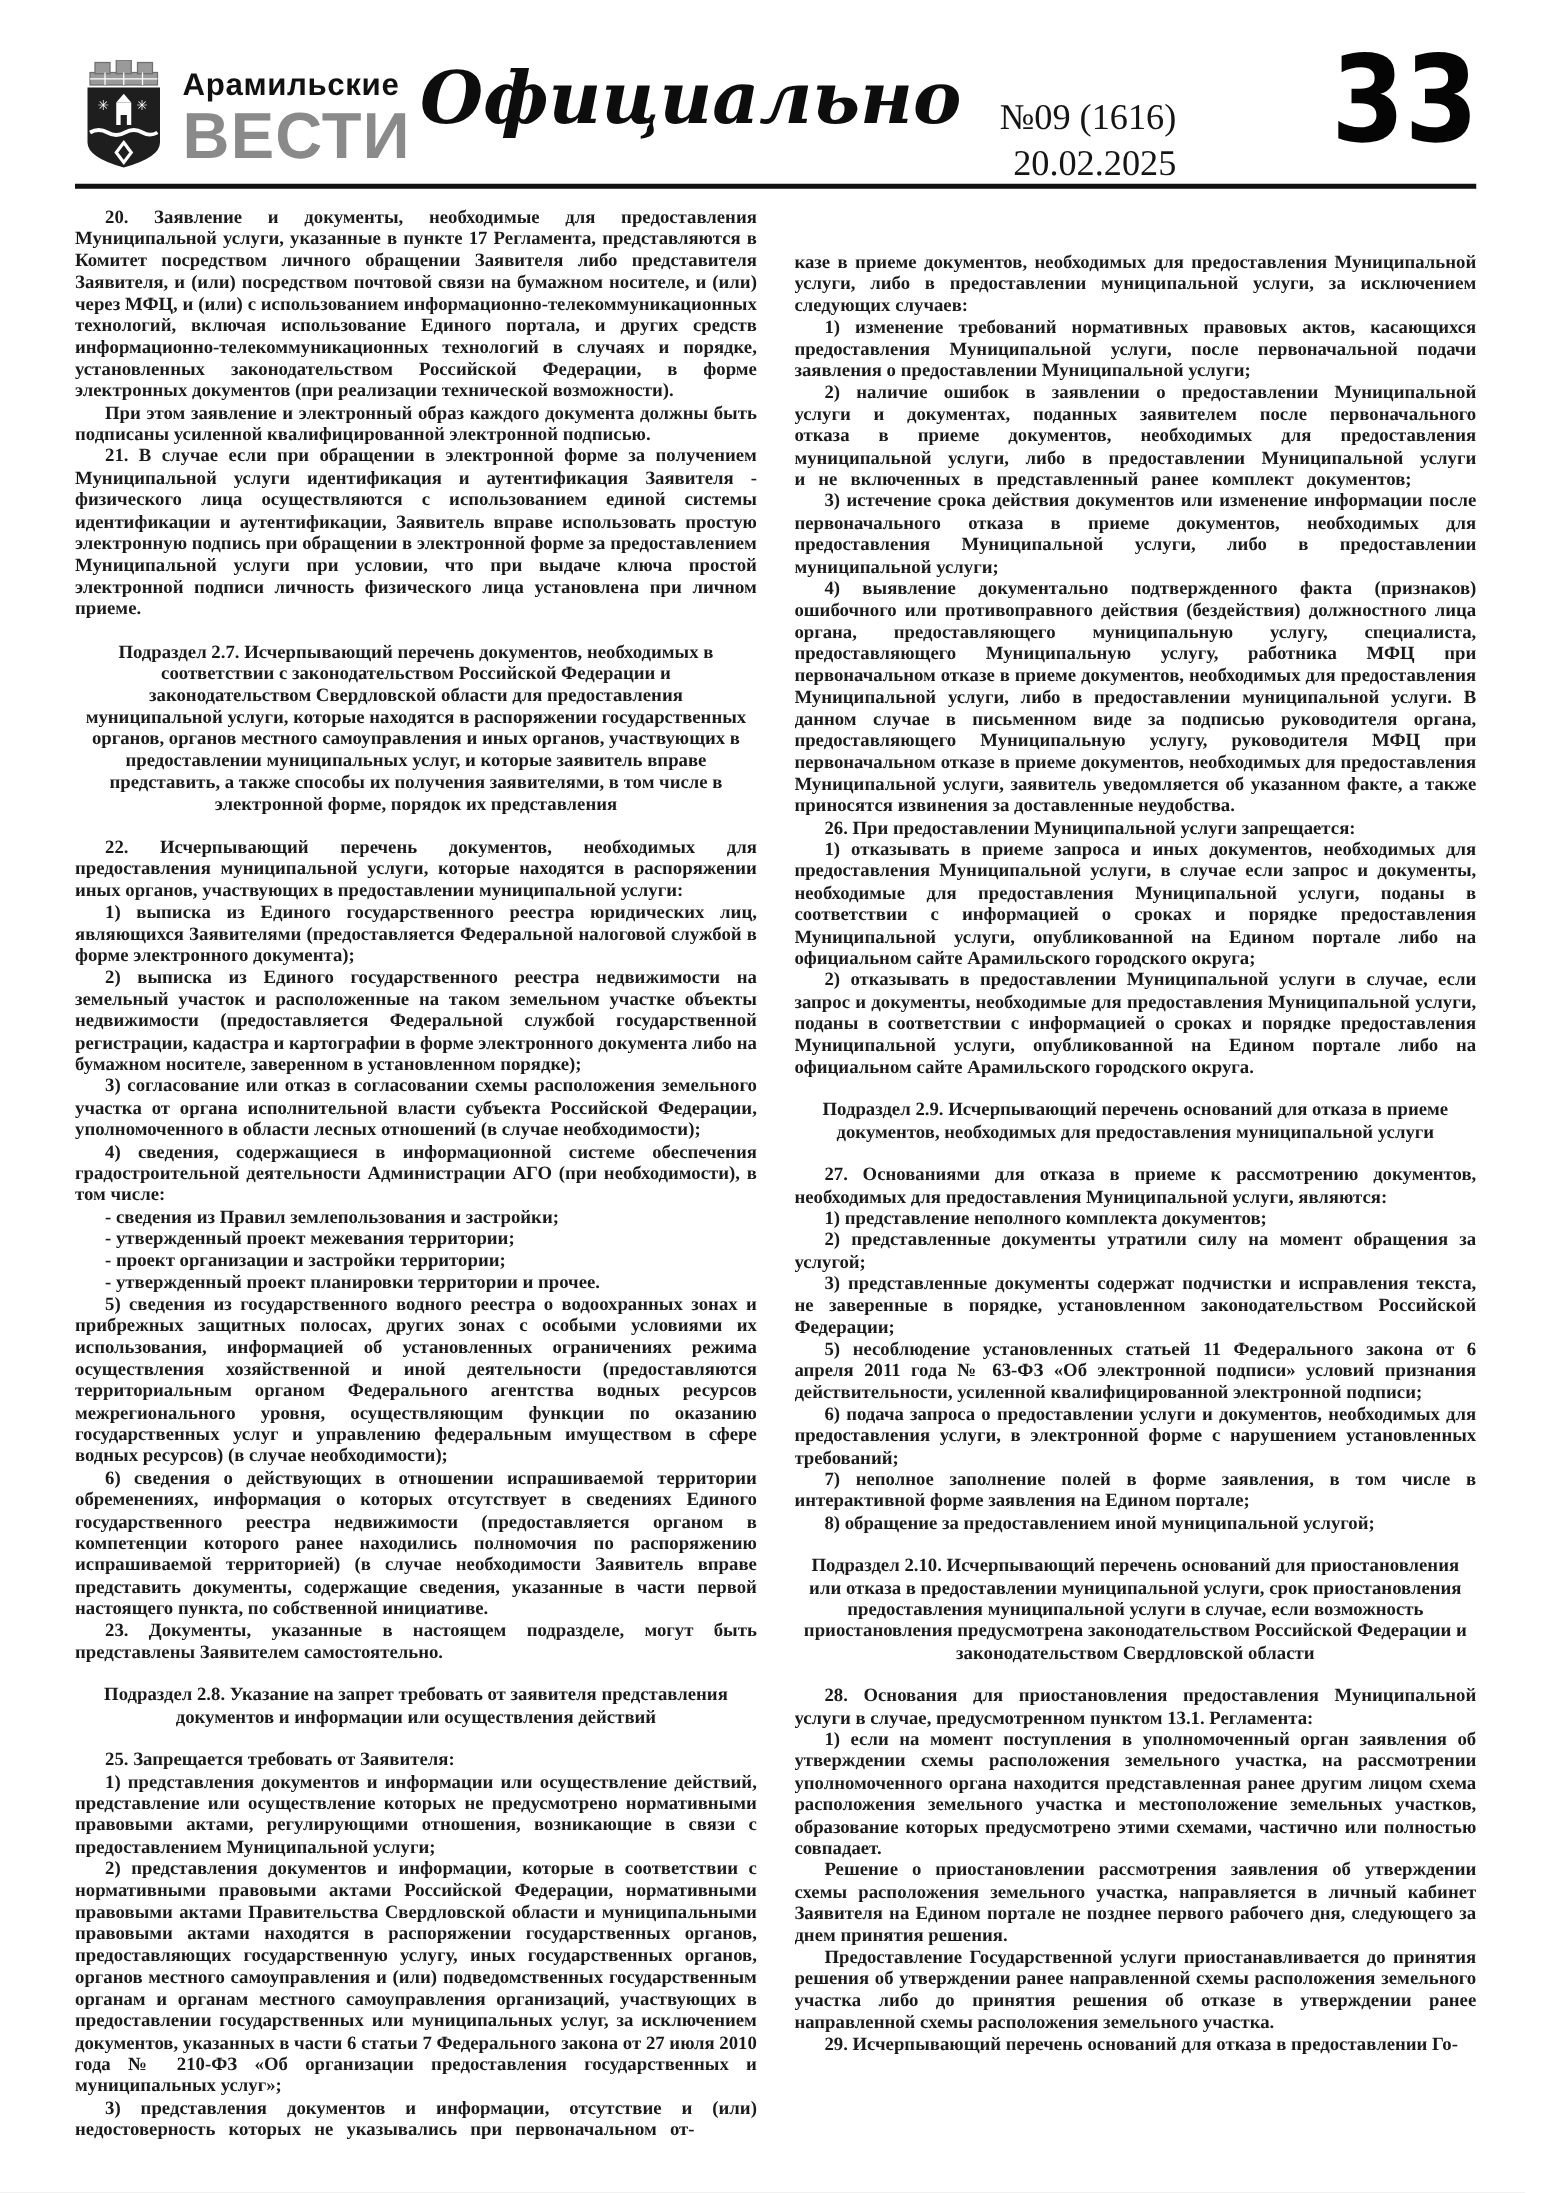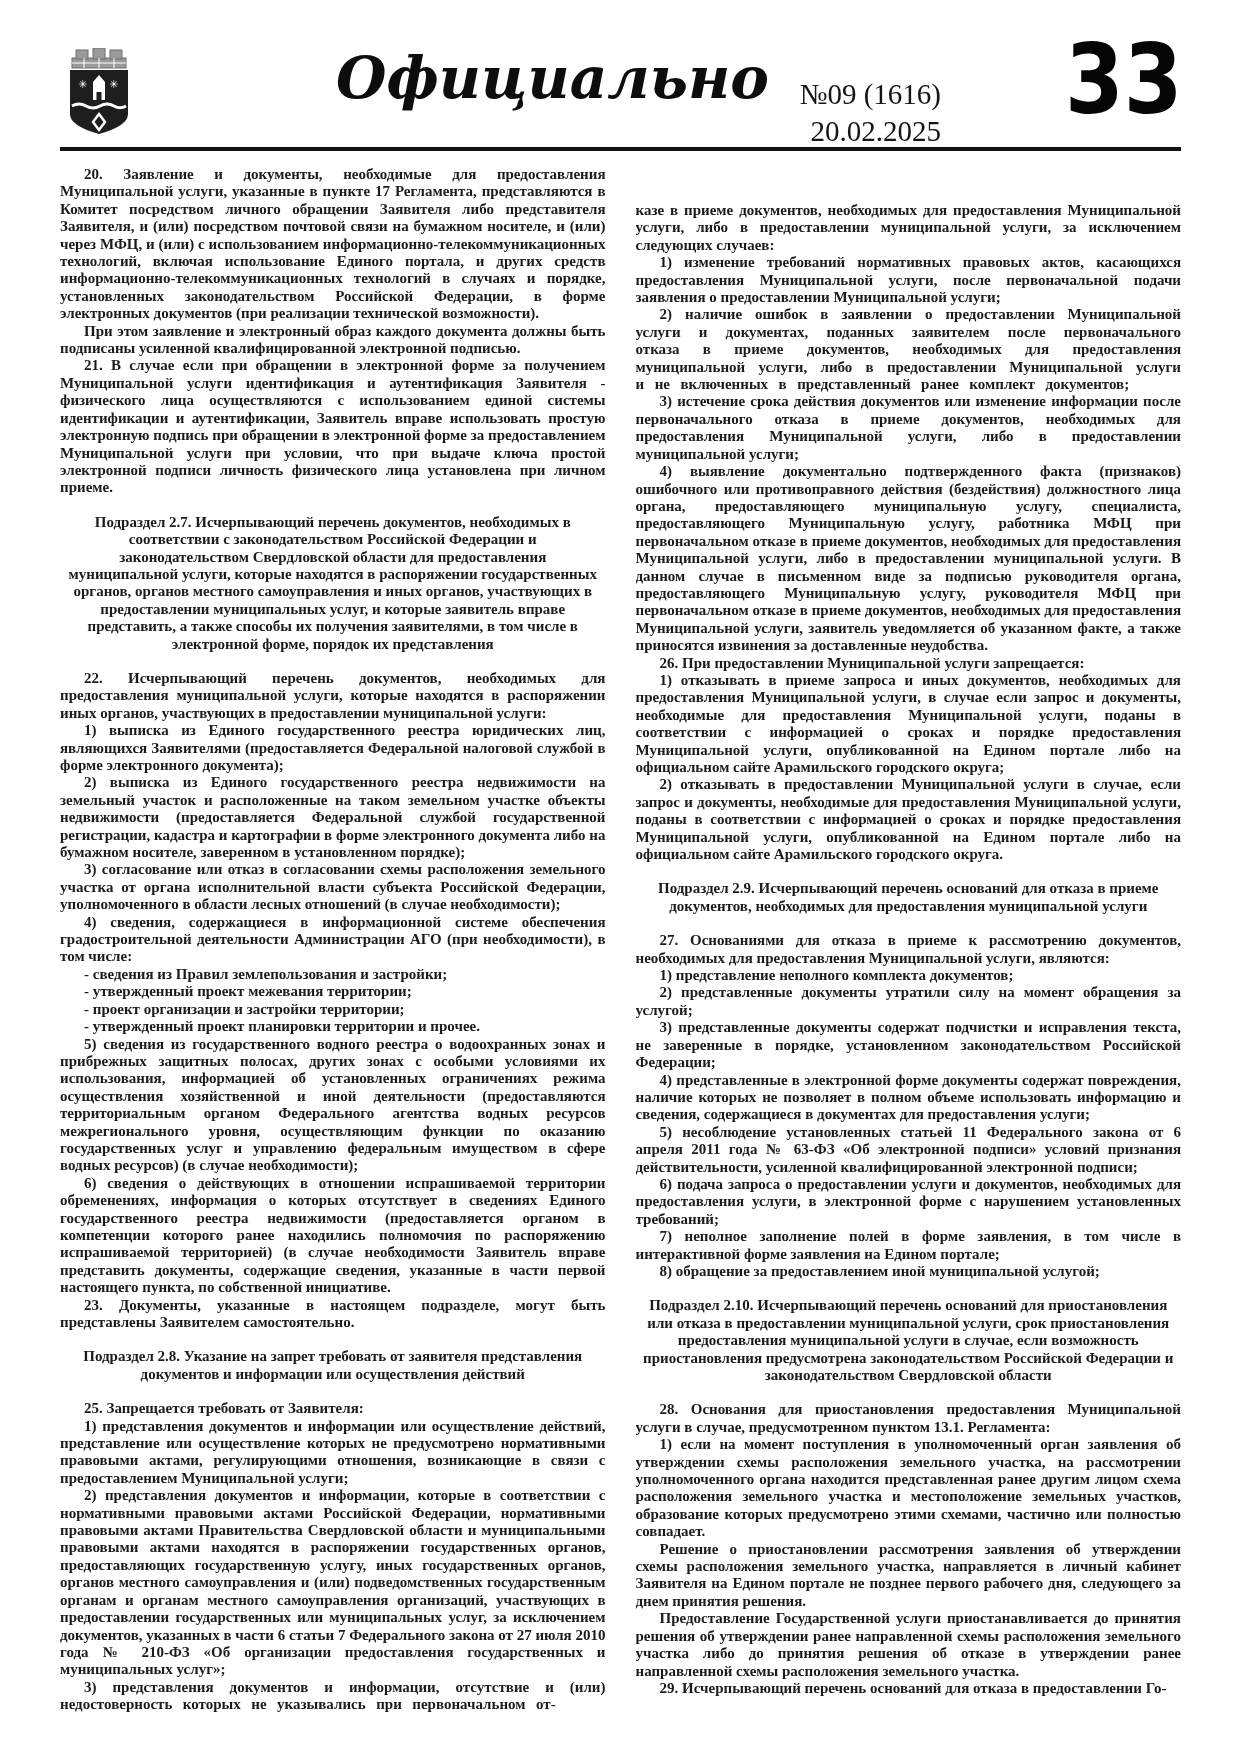--- a/index.html
+++ b/index.html
@@ -97,20 +97,24 @@
       <text x="47" y="40" font-size="11" fill="#ffffff" font-family="'DejaVu Sans',sans-serif">✳</text>
 
       <rect x="31" y="34" width="12" height="18" fill="#ffffff"></rect>
       <path d="M31 34 l6 -7 l6 7 z" fill="#ffffff"></path>
       <rect x="34.5" y="44" width="5" height="8" fill="#1e1e1e"></rect>
 
       <path d="M10 58 q7 -4 14 0 q7 4 14 0 q7 -4 14 0 q6 3.5 12 0" fill="none" stroke="#ffffff" stroke-width="3"></path>
 
       <path d="M37 66 l6 8 l-6 8 l-6 -8 z" fill="none" stroke="#ffffff" stroke-width="2.5"></path>
     </svg>
+    <div class="mast-text">
+      <span class="mast-top">Арамильские</span>
+      <span class="mast-bottom">ВЕСТИ</span>
+    </div>
   </div>
 
   <div class="section-title">Официально</div>
 
   <div class="issue-block">
     <div>№09 (1616)</div>
     <div>20.02.2025</div>
   </div>
 
   <div class="page-number">33</div>
@@ -148,21 +152,20 @@
         <p class="para body">3) истечение срока действия документов или изменение информации после первоначального отказа в приеме документов, необходимых для предоставления Муниципальной услуги, либо в предоставлении муниципальной услуги;</p>
         <p class="para body">4) выявление документально подтвержденного факта (признаков) ошибочного или противоправного действия (бездействия) должностного лица органа, предоставляющего муниципальную услугу, специалиста, предоставляющего Муниципальную услугу, работника МФЦ при первоначальном отказе в приеме документов, необходимых для предоставления Муниципальной услуги, либо в предоставлении муниципальной услуги. В данном случае в письменном виде за подписью руководителя органа, предоставляющего Муниципальную услугу, руководителя МФЦ при первоначальном отказе в приеме документов, необходимых для предоставления Муниципальной услуги, заявитель уведомляется об указанном факте, а также приносятся извинения за доставленные неудобства.</p>
         <p class="para body">26. При предоставлении Муниципальной услуги запрещается:</p>
         <p class="para body">1) отказывать в приеме запроса и иных документов, необходимых для предоставления Муниципальной услуги, в случае если запрос и документы, необходимые для предоставления Муниципальной услуги, поданы в соответствии с информацией о сроках и порядке предоставления Муниципальной услуги, опубликованной на Едином портале либо на официальном сайте Арамильского городского округа;</p>
         <p class="para body">2) отказывать в предоставлении Муниципальной услуги в случае, если запрос и документы, необходимые для предоставления Муниципальной услуги, поданы в соответствии с информацией о сроках и порядке предоставления Муниципальной услуги, опубликованной на Едином портале либо на официальном сайте Арамильского городского округа.</p>
         <p class="para center">Подраздел 2.9. Исчерпывающий перечень оснований для отказа в приеме документов, необходимых для предоставления муниципальной услуги</p>
         <p class="para body">27. Основаниями для отказа в приеме к рассмотрению документов, необходимых для предоставления Муниципальной услуги, являются:</p>
         <p class="para body">1) представление неполного комплекта документов;</p>
         <p class="para body">2) представленные документы утратили силу на момент обращения за услугой;</p>
         <p class="para body">3) представленные документы содержат подчистки и исправления текста, не заверенные в порядке, установленном законодательством Российской Федерации;</p>
-        <p class="para body">4) представленные в электронной форме документы содержат повреждения, наличие которых не позволяет в полном объеме использовать информацию и сведения, содержащиеся в документах для предоставления услуги;</p>
         <p class="para body">5) несоблюдение установленных статьей 11 Федерального закона от 6 апреля 2011 года № 63-ФЗ «Об электронной подписи» условий признания действительности, усиленной квалифицированной электронной подписи;</p>
         <p class="para body">6) подача запроса о предоставлении услуги и документов, необходимых для предоставления услуги, в электронной форме с нарушением установленных требований;</p>
         <p class="para body">7) неполное заполнение полей в форме заявления, в том числе в интерактивной форме заявления на Едином портале;</p>
         <p class="para body">8) обращение за предоставлением иной муниципальной услугой;</p>
         <p class="para center">Подраздел 2.10. Исчерпывающий перечень оснований для приостановления или отказа в предоставлении муниципальной услуги, срок приостановления предоставления муниципальной услуги в случае, если возможность приостановления предусмотрена законодательством Российской Федерации и законодательством Свердловской области</p>
         <p class="para body">28. Основания для приостановления предоставления Муниципальной услуги в случае, предусмотренном пунктом 13.1. Регламента:</p>
         <p class="para body">1) если на момент поступления в уполномоченный орган заявления об утверждении схемы расположения земельного участка, на рассмотрении уполномоченного органа находится представленная ранее другим лицом схема расположения земельного участка и местоположение земельных участков, образование которых предусмотрено этими схемами, частично или полностью совпадает.</p>
         <p class="para body">Решение о приостановлении рассмотрения заявления об утверждении схемы расположения земельного участка, направляется в личный кабинет Заявителя на Едином портале не позднее первого рабочего дня, следующего за днем принятия решения.</p>
         <p class="para body">Предоставление Государственной услуги приостанавливается до принятия решения об утверждении ранее направленной схемы расположения земельного участка либо до принятия решения об отказе в утверждении ранее направленной схемы расположения земельного участка.</p>
         <p class="para body">29. Исчерпывающий перечень оснований для отказа в предоставлении Го-</p>

